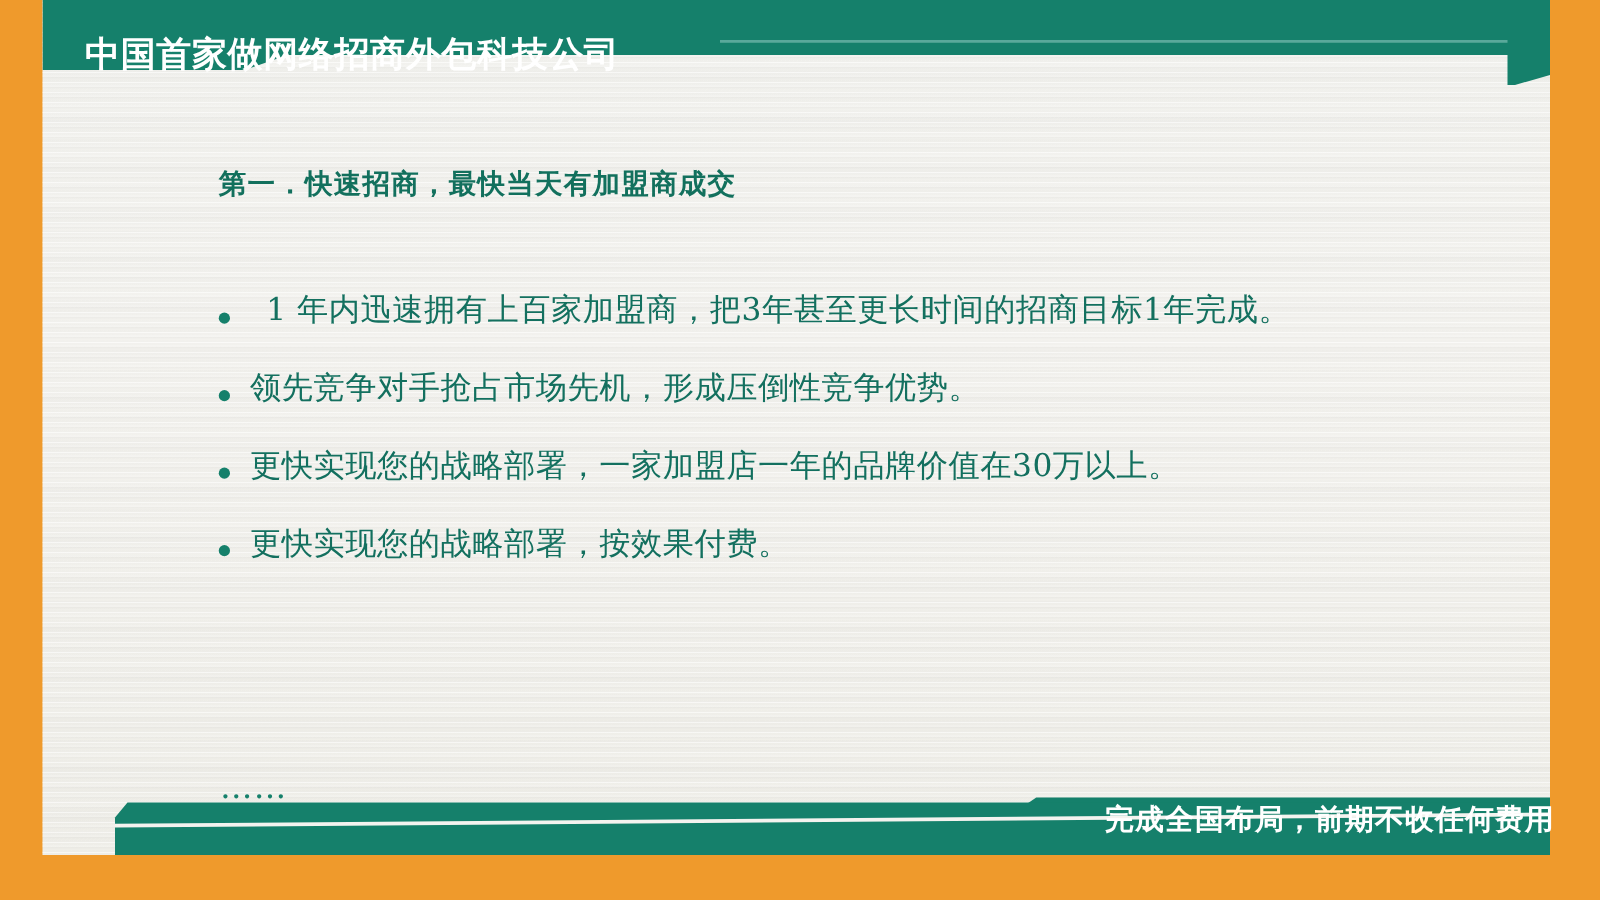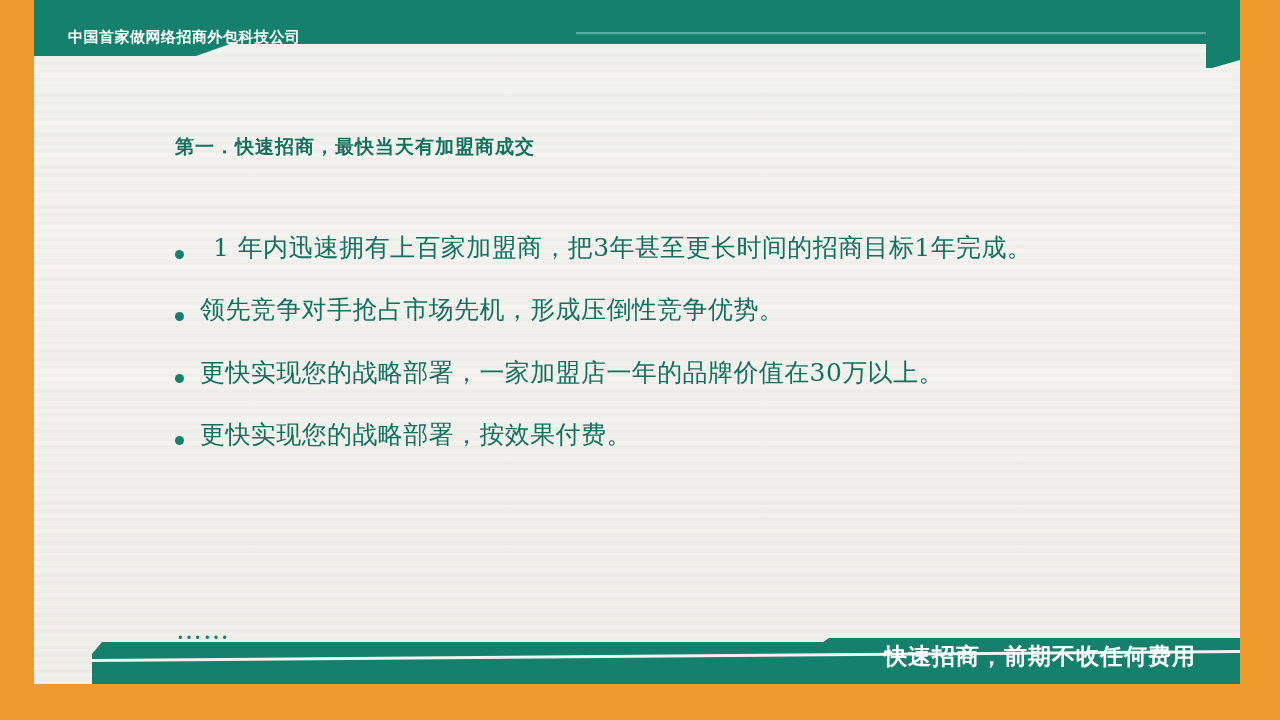--- a/index.html
+++ b/index.html
@@ -58,35 +58,35 @@
     height: 68px;
     pointer-events: none;
   }
   .header-band svg { display: block; }
 
   .header-title {
     position: absolute;
     left: 34px;
     top: 30px;
     font-family: "DejaVu Sans", "Liberation Sans", sans-serif;
-    font-size: 15px;
+    font-size: 28px;
     font-weight: 700;
     color: #ffffff;
     letter-spacing: 0.5px;
     white-space: nowrap;
     line-height: 1;
   }
 
   
   .heading {
     position: absolute;
     left: 141px;
     top: 135px;
     font-family: "DejaVu Sans", "Liberation Sans", sans-serif;
-    font-size: 19px;
+    font-size: 22px;
     font-weight: 700;
     color: #12705d;
     letter-spacing: 1px;
     white-space: nowrap;
     line-height: 1.2;
   }
 
   .bullets {
     position: absolute;
     left: 141px;
@@ -205,16 +205,16 @@
       <svg width="1206" height="56" viewBox="0 0 1206 56" xmlns="http://www.w3.org/2000/svg">
 
         <path d="M745,44 L795,10 L1206,10 L1206,56 L745,56 Z" fill="#15806b"></path>
 
         <path d="M68,14 L1206,14 L1206,56 L58,56 L58,26 Z" fill="#15806b"></path>
 
         <path d="M58,31 L1206,22 L1206,25 L58,34 Z" fill="#f4f3ef"></path>
       </svg>
     </div>
 
-    <div class="footer-text-pos">快速招商，前期不收任何费用</div>
+    <div class="footer-text-pos">完成全国布局，前期不收任何费用</div>
 
   </div>
 </div>
 
 </body></html>

